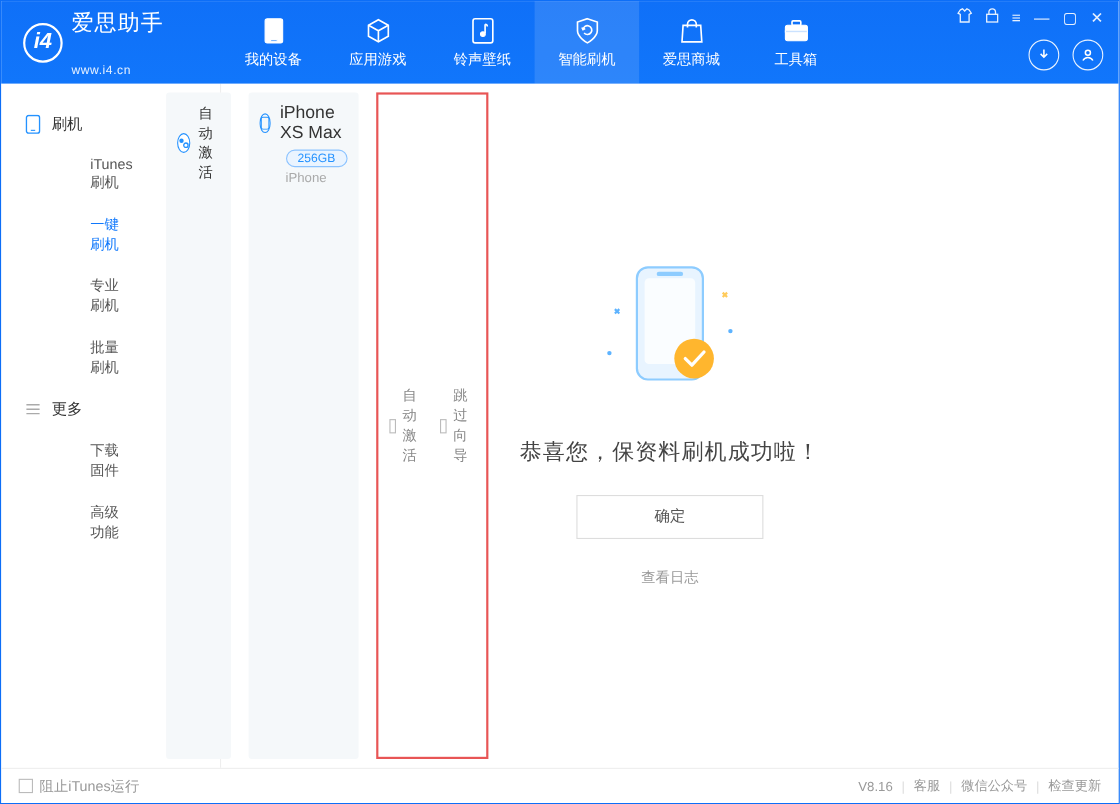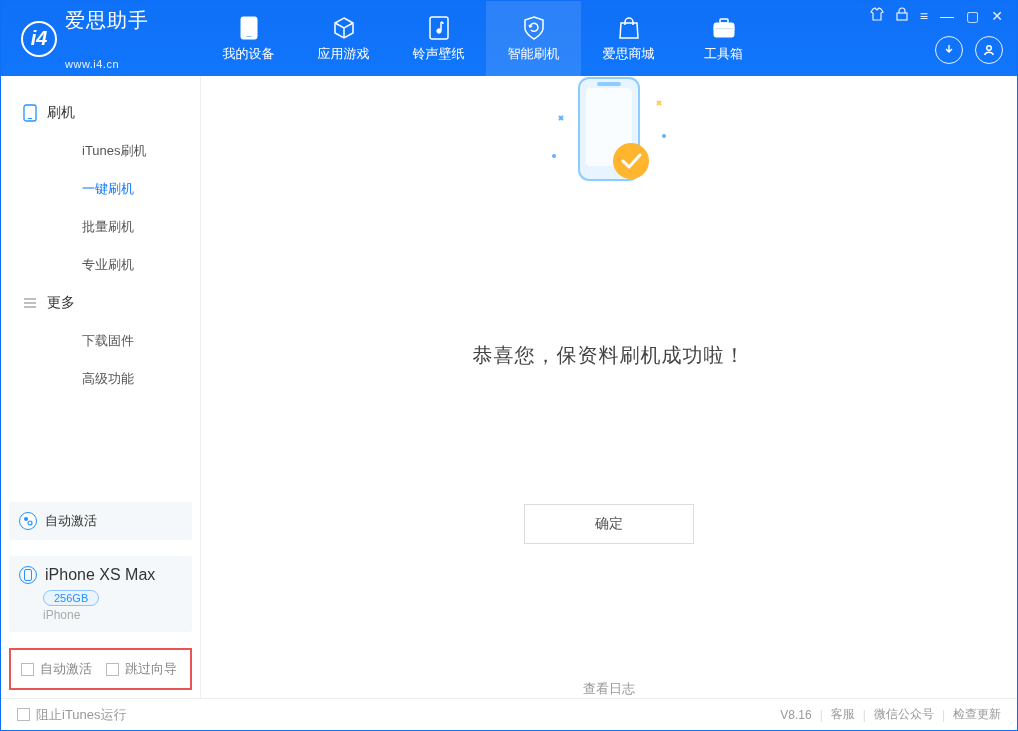--- a/index.html
+++ b/index.html
@@ -20,39 +20,39 @@
 .nav-icon svg{ fill:#fff; stroke:#fff;}
 
 .header-right { position:absolute; right:14px; top:0; height:100%; display:flex; flex-direction:column; align-items:flex-end; justify-content:space-between; padding:6px 0 12px;}
 .win-controls{ display:flex; gap:12px; align-items:center;}
 .win-controls span{ cursor:pointer; font-size:14px; opacity:.9;}
 .header-circles{ display:flex; gap:12px;}
 .circle-btn{ width:28px; height:28px; border:1.5px solid rgba(255,255,255,.9); border-radius:50%; display:flex; align-items:center; justify-content:center; cursor:pointer;}
 
 
 .body-area{ display:flex; height: calc(100% - 75px - 32px);}
-.sidebar{ width:200px; border-right:1px solid #eee; display:flex; flex-direction:column;}
+.sidebar{ width:200px; border-right:1px solid #eee; display:flex; flex-direction:row;}
 .side-scroll{flex:1; padding-top:18px;}
 .side-header{ display:flex; align-items:center; gap:10px; padding:10px 22px; font-size:14px; color:#333; font-weight:500;}
 .side-item{ padding:10px 22px 10px 54px; font-size:13px; color:#555; cursor:pointer;margin-left:27px;}
 .side-item.active{ color:#1078fc;}
 .device-box{ margin:8px; padding:10px; background:#f5f8fa; border-radius:3px;}
 .mode-row{display:flex; align-items:center; gap:8px; font-size:13px; color:#333;}
 .device-row{display:flex; align-items:center; gap:8px; font-size:16px; color:#333; font-weight:500;}
 .storage-badge{ display:inline-block; border:1px solid #8cc3ff; background:#eaf4ff; color:#2492ff; font-size:11px; border-radius:10px; padding:1px 10px; margin:6px 0 2px 24px;}
 .device-sub{ font-size:12px; color:#aaa; margin-left:24px;}
 .circle-icon{width:18px;height:18px;border:1.5px solid #2492ff; border-radius:50%; display:flex; align-items:center; justify-content:center;}
 .circle-icon.bg{ background:#fff;}
 
 .checkbox-area{ margin:8px; padding:10px; border:2px solid #e85555; display:flex; gap:14px;}
 .chk{display:flex; align-items:center; gap:6px; font-size:13px; color:#888;}
 .chk-box{ width:13px; height:13px; border:1px solid #bbb; background:#fff;}
 
 
-.main{ flex:1; display:flex; flex-direction:column; align-items:center; justify-content:space-between; gap:26px;}
+.main{ flex:1; display:flex; flex-direction:column; align-items:center; justify-content:center; gap:26px;}
 .illus{ position:relative; width:130px; height:130px;}
 .success-title{ font-size:20px; color:#444; letter-spacing:1px;}
 .ok-btn{ width:170px; height:40px; border:1px solid #ddd; background:#fff; font-size:14px; color:#555; cursor:pointer;}
 .log-link{ font-size:13px; color:#999; cursor:pointer;}
 
 
 .footer{ height:32px; border-top:1px solid #eee; display:flex; align-items:center; justify-content:space-between; padding:0 16px; font-size:12px; color:#999;}
 .footer .chk{ color:#999; }
 .footer-right{display:flex; align-items:center; gap:8px;}
 .footer-right .sep{ color:#ddd;}
@@ -164,22 +164,22 @@
     <div class="side-scroll">
       <div class="side-header">
         <svg width="14" height="18" viewBox="0 0 14 18">
             <rect x="1" y="1" width="12" height="16" rx="2" fill="none" stroke="#2492ff" stroke-width="1.3"></rect>
             <rect x="5" y="14" width="4" height="1" fill="#2492ff"></rect>
           </svg>
         <span>刷机</span>
       </div>
       <div class="side-item">iTunes刷机</div>
       <div class="side-item active">一键刷机</div>
+      <div class="side-item">专业刷机</div>
       <div class="side-item">批量刷机</div>
-      <div class="side-item">专业刷机</div>
 
       <div class="side-header">
         <svg width="14" height="14" viewBox="0 0 14 14">
             <path d="M1 3 H13 M1 7 H13 M1 11 H13" stroke="#aaa" stroke-width="1.3"></path>
           </svg>
         <span>更多</span>
       </div>
       <div class="side-item">下载固件</div>
       <div class="side-item">高级功能</div>
     </div>

